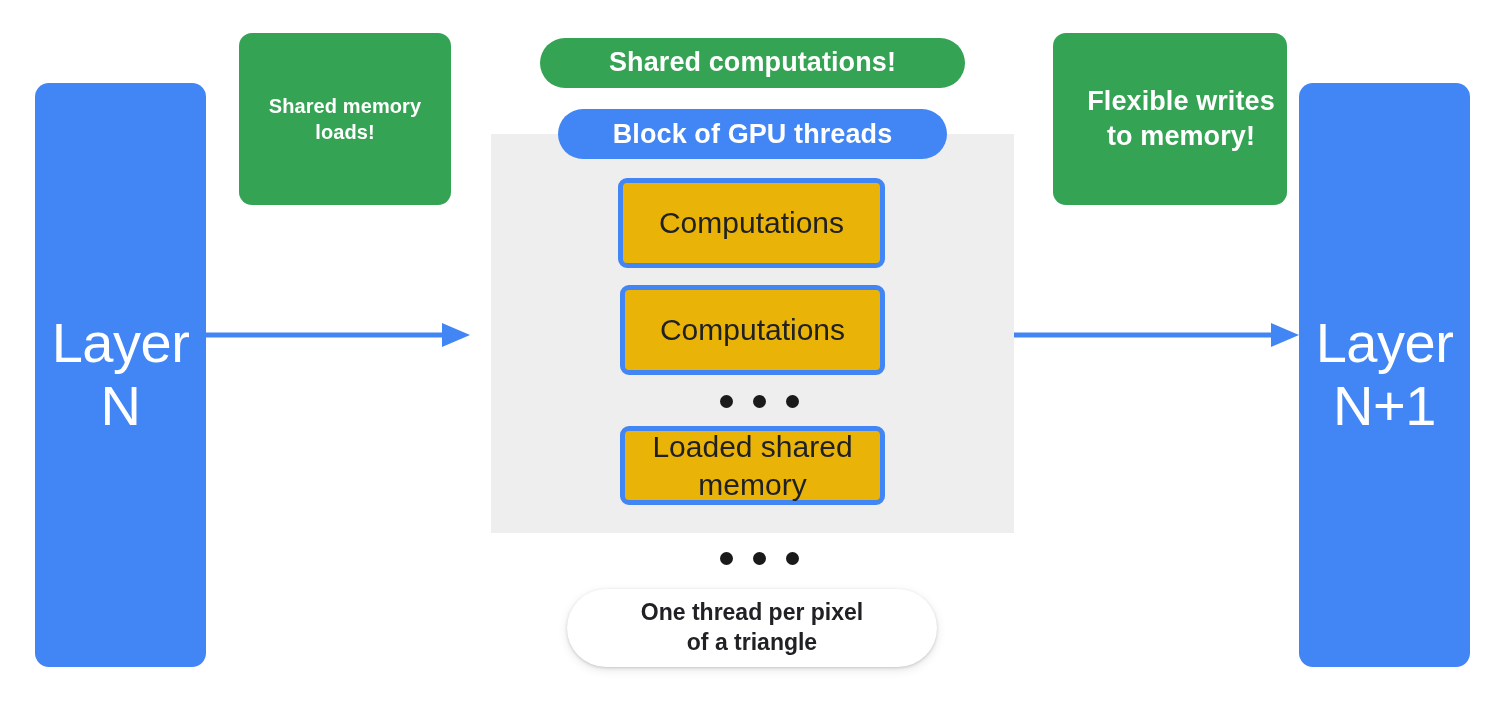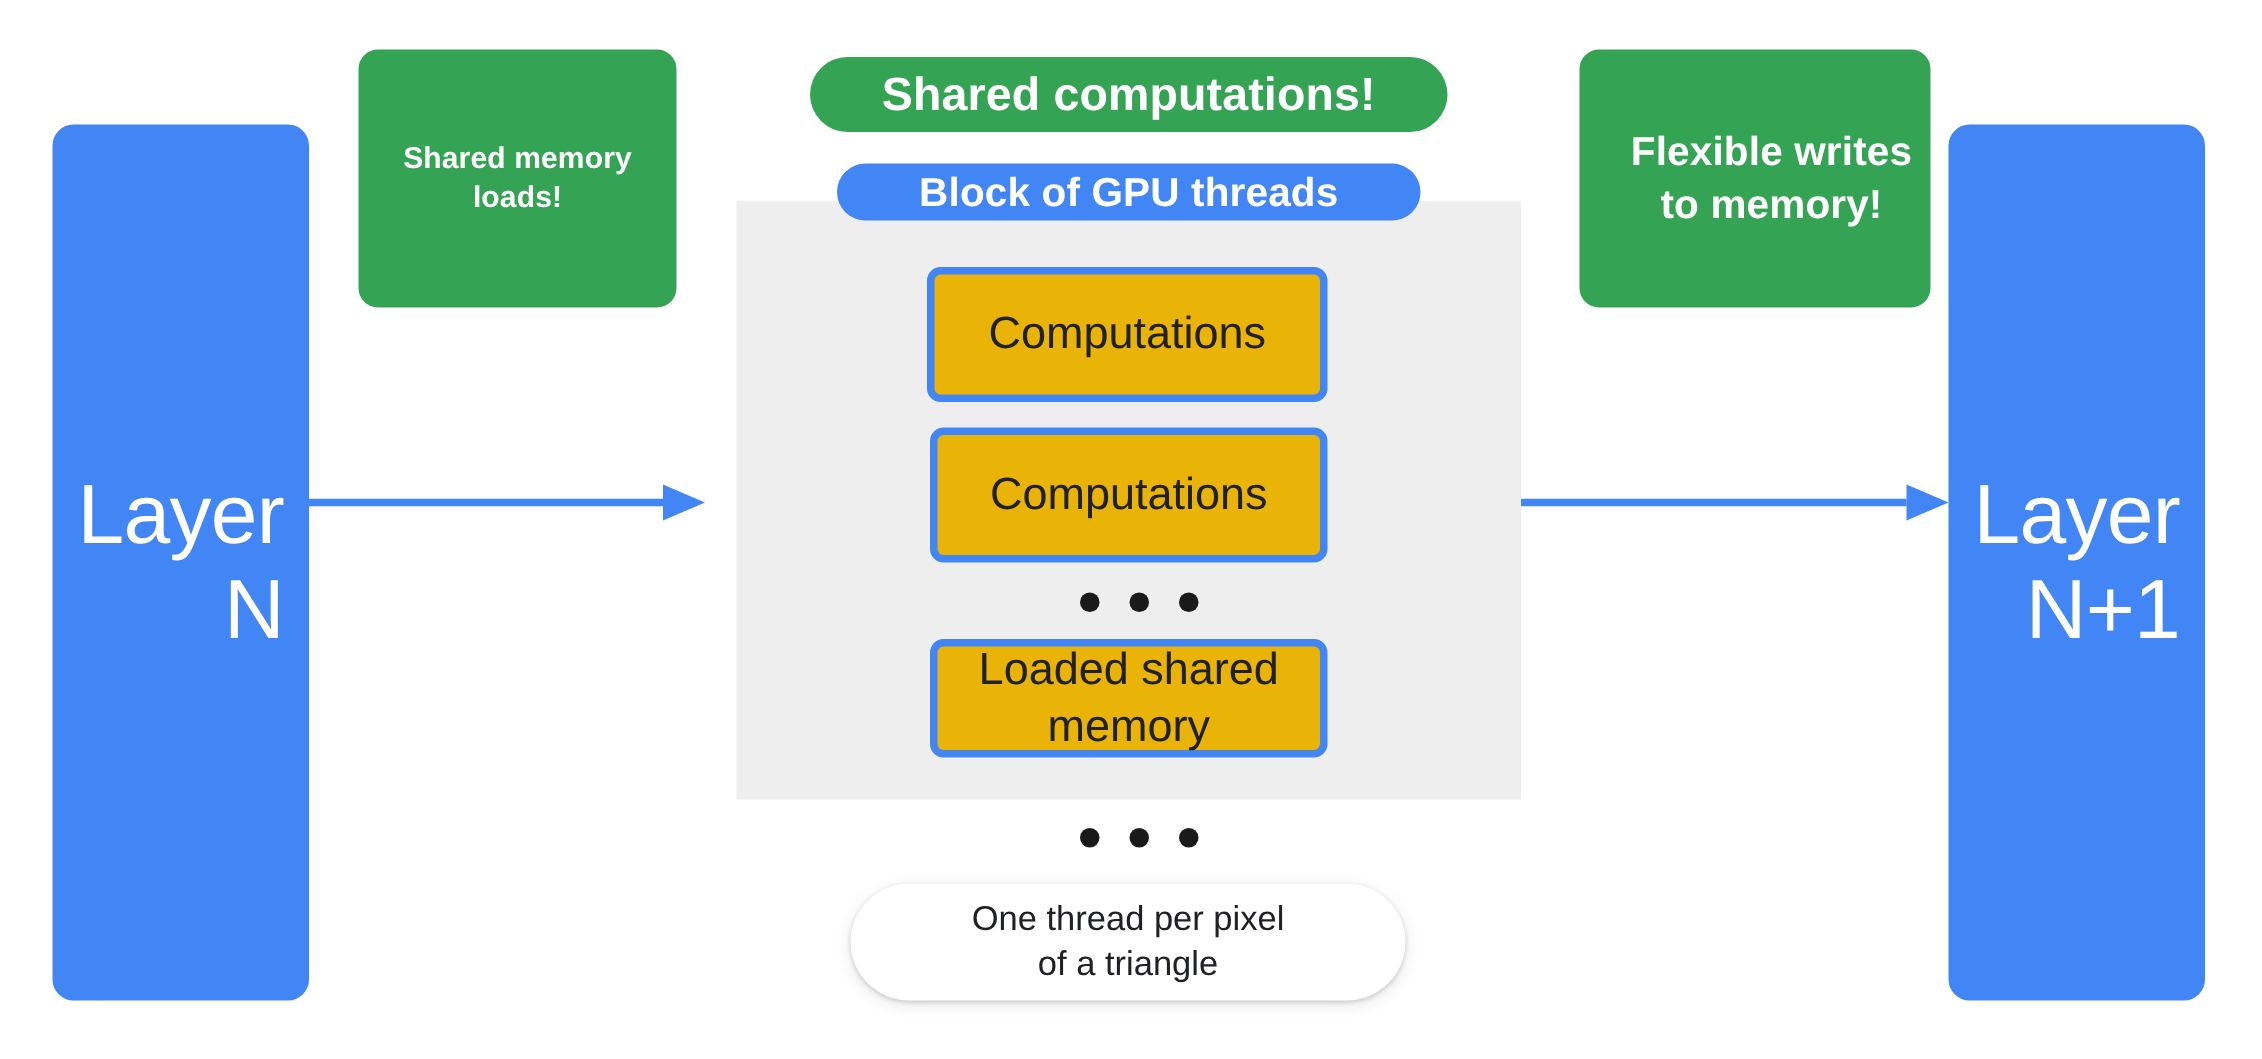--- a/index.html
+++ b/index.html
@@ -22,21 +22,21 @@
   }
 
   
   .layer-slab {
     position: absolute;
     background: #4285F4;
     border-radius: 14px;
     display: flex;
     align-items: center;
     justify-content: center;
-    text-align: right;
+    text-align: center;
     color: #ffffff;
     font-size: 56px;
     line-height: 1.12;
     font-weight: 400;
     letter-spacing: -0.5px;
   }
   #layer-n-slab   { left: 35px;   top: 83px; width: 171px; height: 584px; }
   #layer-n1-slab  { left: 1299px; top: 83px; width: 171px; height: 584px; }
 
   
@@ -59,27 +59,27 @@
   }
   #badge-flexible-writes {
     left: 1053px; top: 33px; width: 212px; height: 172px;
     border-radius: 13px;
     font-size: 27px;
     padding-left: 22px;
   }
   #badge-shared-computations {
     left: 540px; top: 38px; width: 425px; height: 50px;
     border-radius: 25px;
-    font-size: 31px;
+    font-size: 27px;
   }
 
   
   #badge-block-of-gpu-threads {
     position: absolute;
-    left: 558px; top: 109px; width: 389px; height: 38px;
+    left: 558px; top: 109px; width: 389px; height: 50px;
     background: #4285F4;
     border-radius: 25px;
     color: #ffffff;
     font-weight: 700;
     font-size: 27px;
     display: flex;
     align-items: center;
     justify-content: center;
     letter-spacing: 0.1px;
   }
@@ -135,21 +135,21 @@
     background: #ffffff;
     border-radius: 39px;
     box-shadow: 0 1px 3px rgba(60,64,67,0.22), 0 3px 10px rgba(60,64,67,0.13);
     display: flex;
     align-items: center;
     justify-content: center;
     text-align: center;
     color: #202124;
     font-size: 23px;
     line-height: 1.3;
-    font-weight: 400;
+    font-weight: 700;
   }
 
   
   .arrow {
     position: absolute;
     height: 30px;
     display: block;
   }
   #arrow-left  { left: 206px;  top: 320px; width: 264px; }
   #arrow-right { left: 1014px; top: 320px; width: 285px; }

